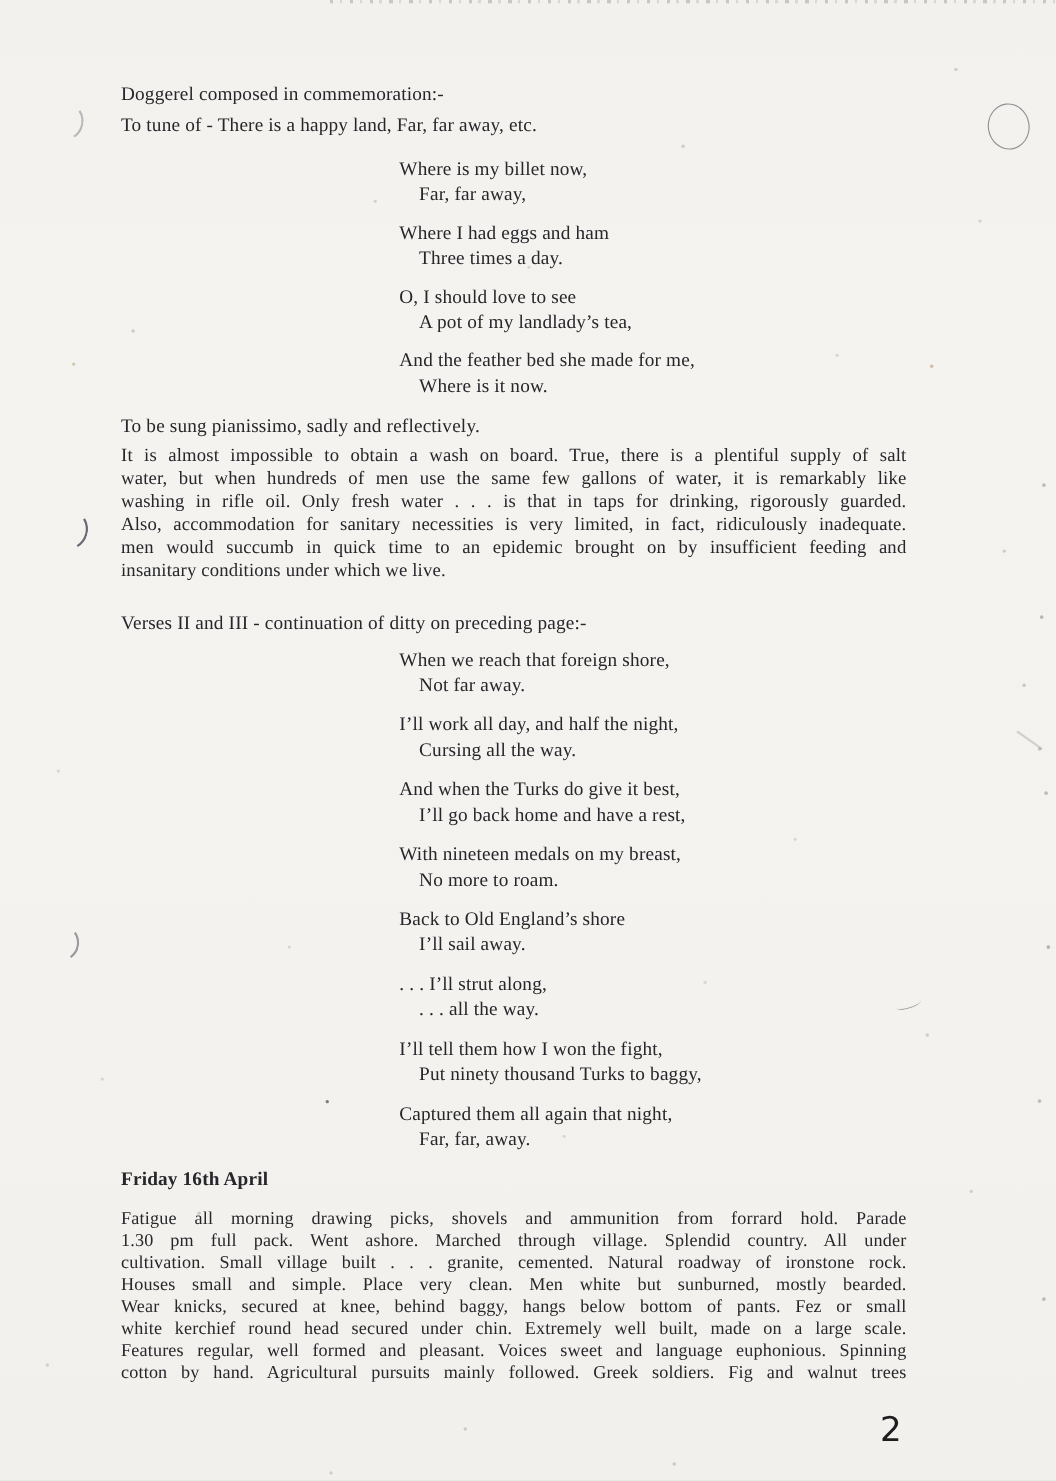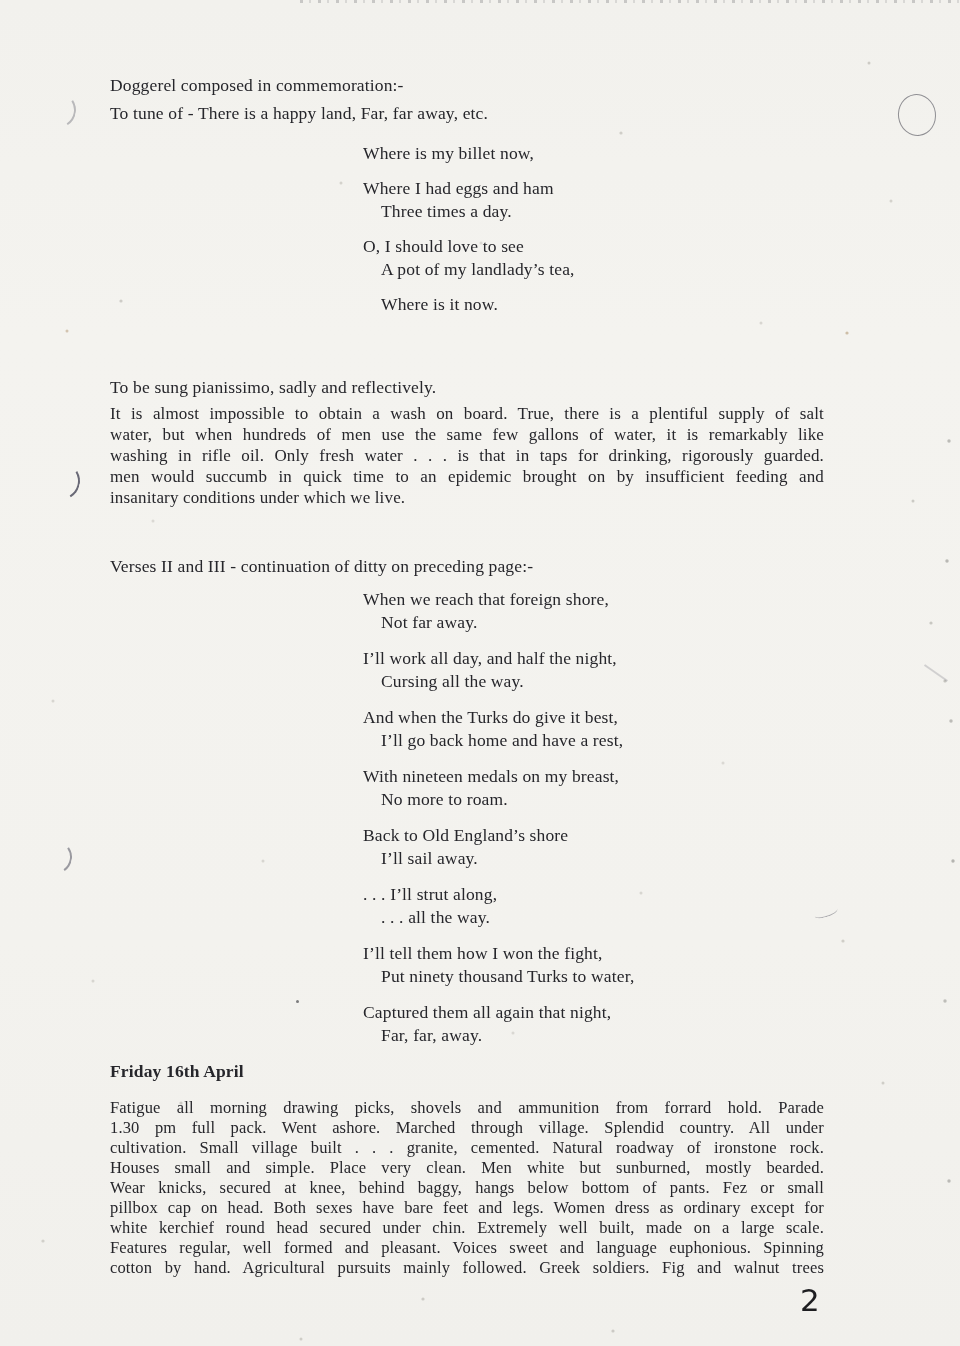--- a/index.html
+++ b/index.html
@@ -77,40 +77,43 @@
   <div class="scratch s1"></div>
   <div class="scratch s2"></div>
   <div class="inkdot"></div>
 
   <div class="caption" style="top:74px">Doggerel composed in commemoration:-</div>
   <div class="caption" style="top:102px">To tune of - There is a happy land, Far, far away, etc.</div>
 
   <div class="poem" style="top:142px">
     <div class="stanza">
       <div class="l1">Where is my billet now,</div>
+      <div class="l2">Far, far away,</div>
     </div>
     <div class="stanza">
       <div class="l1">Where I had eggs and ham</div>
       <div class="l2">Three times a day.</div>
     </div>
     <div class="stanza">
       <div class="l1">O, I should love to see</div>
       <div class="l2">A pot of my landlady’s tea,</div>
     </div>
     <div class="stanza">
+      <div class="l1">And the feather bed she made for me,</div>
       <div class="l2">Where is it now.</div>
     </div>
   </div>
 
   <div class="caption" style="top:376px">To be sung pianissimo, sadly and reflectively.</div>
 
   <div class="para para1" style="top:403px">
     <div class="jline">It is almost impossible to obtain a wash on board. True, there is a plentiful supply of salt</div>
     <div class="jline">water, but when hundreds of men use the same few gallons of water, it is remarkably like</div>
     <div class="jline">washing in rifle oil. Only fresh water . . . is that in taps for drinking, rigorously guarded.</div>
+    <div class="jline">Also, accommodation for sanitary necessities is very limited, in fact, ridiculously inadequate.</div>
     <div class="jline">men would succumb in quick time to an epidemic brought on by insufficient feeding and</div>
     <div class="jline last">insanitary conditions under which we live.</div>
   </div>
 
   <div class="caption" style="top:555px">Verses II and III - continuation of ditty on preceding page:-</div>
 
   <div class="poem poem2" style="top:588px">
     <div class="stanza">
       <div class="l1">When we reach that foreign shore,</div>
       <div class="l2">Not far away.</div>
@@ -130,36 +133,35 @@
     <div class="stanza">
       <div class="l1">Back to Old England’s shore</div>
       <div class="l2">I’ll sail away.</div>
     </div>
     <div class="stanza">
       <div class="l1">. . . I’ll strut along,</div>
       <div class="l2">. . . all the way.</div>
     </div>
     <div class="stanza">
       <div class="l1">I’ll tell them how I won the fight,</div>
-      <div class="l2">Put ninety thousand Turks to water,</div>
+      <div class="l2">Put ninety thousand Turks to baggy,</div>
     </div>
     <div class="stanza">
       <div class="l1">Captured them all again that night,</div>
       <div class="l2">Far, far, away.</div>
     </div>
   </div>
 
   <div class="heading" style="top:1060px">Friday 16th April</div>
 
   <div class="para para2" style="top:1098px">
     <div class="jline">Fatigue all morning drawing picks, shovels and ammunition from forrard hold. Parade</div>
     <div class="jline">1.30 pm full pack. Went ashore. Marched through village. Splendid country. All under</div>
     <div class="jline">cultivation. Small village built . . . granite, cemented. Natural roadway of ironstone rock.</div>
     <div class="jline">Houses small and simple. Place very clean. Men white but sunburned, mostly bearded.</div>
     <div class="jline">Wear knicks, secured at knee, behind baggy, hangs below bottom of pants. Fez or small</div>
-    <div class="jline">pillbox cap on head. Both sexes have bare feet and legs. Women dress as ordinary except for</div>
     <div class="jline">white kerchief round head secured under chin. Extremely well built, made on a large scale.</div>
     <div class="jline">Features regular, well formed and pleasant. Voices sweet and language euphonious. Spinning</div>
     <div class="jline">cotton by hand. Agricultural pursuits mainly followed. Greek soldiers. Fig and walnut trees</div>
   </div>
 
   <div class="pagenum">2</div>
 </div>
 
 </body></html>

